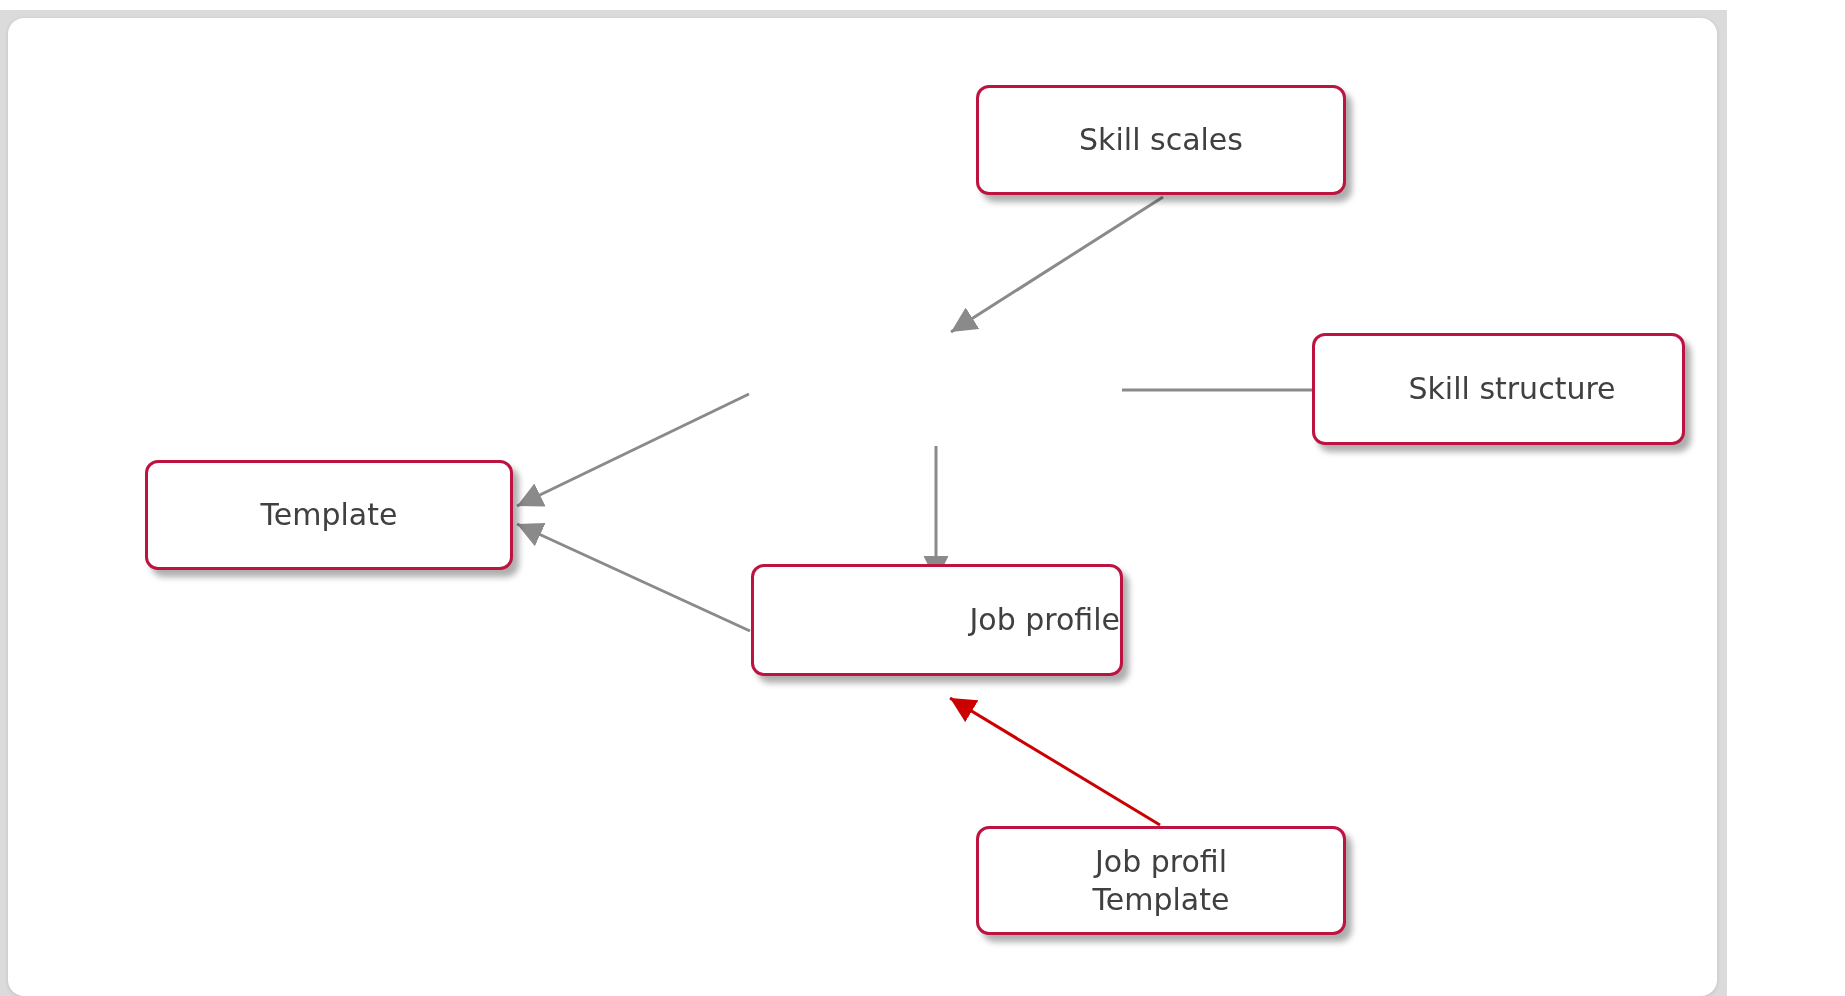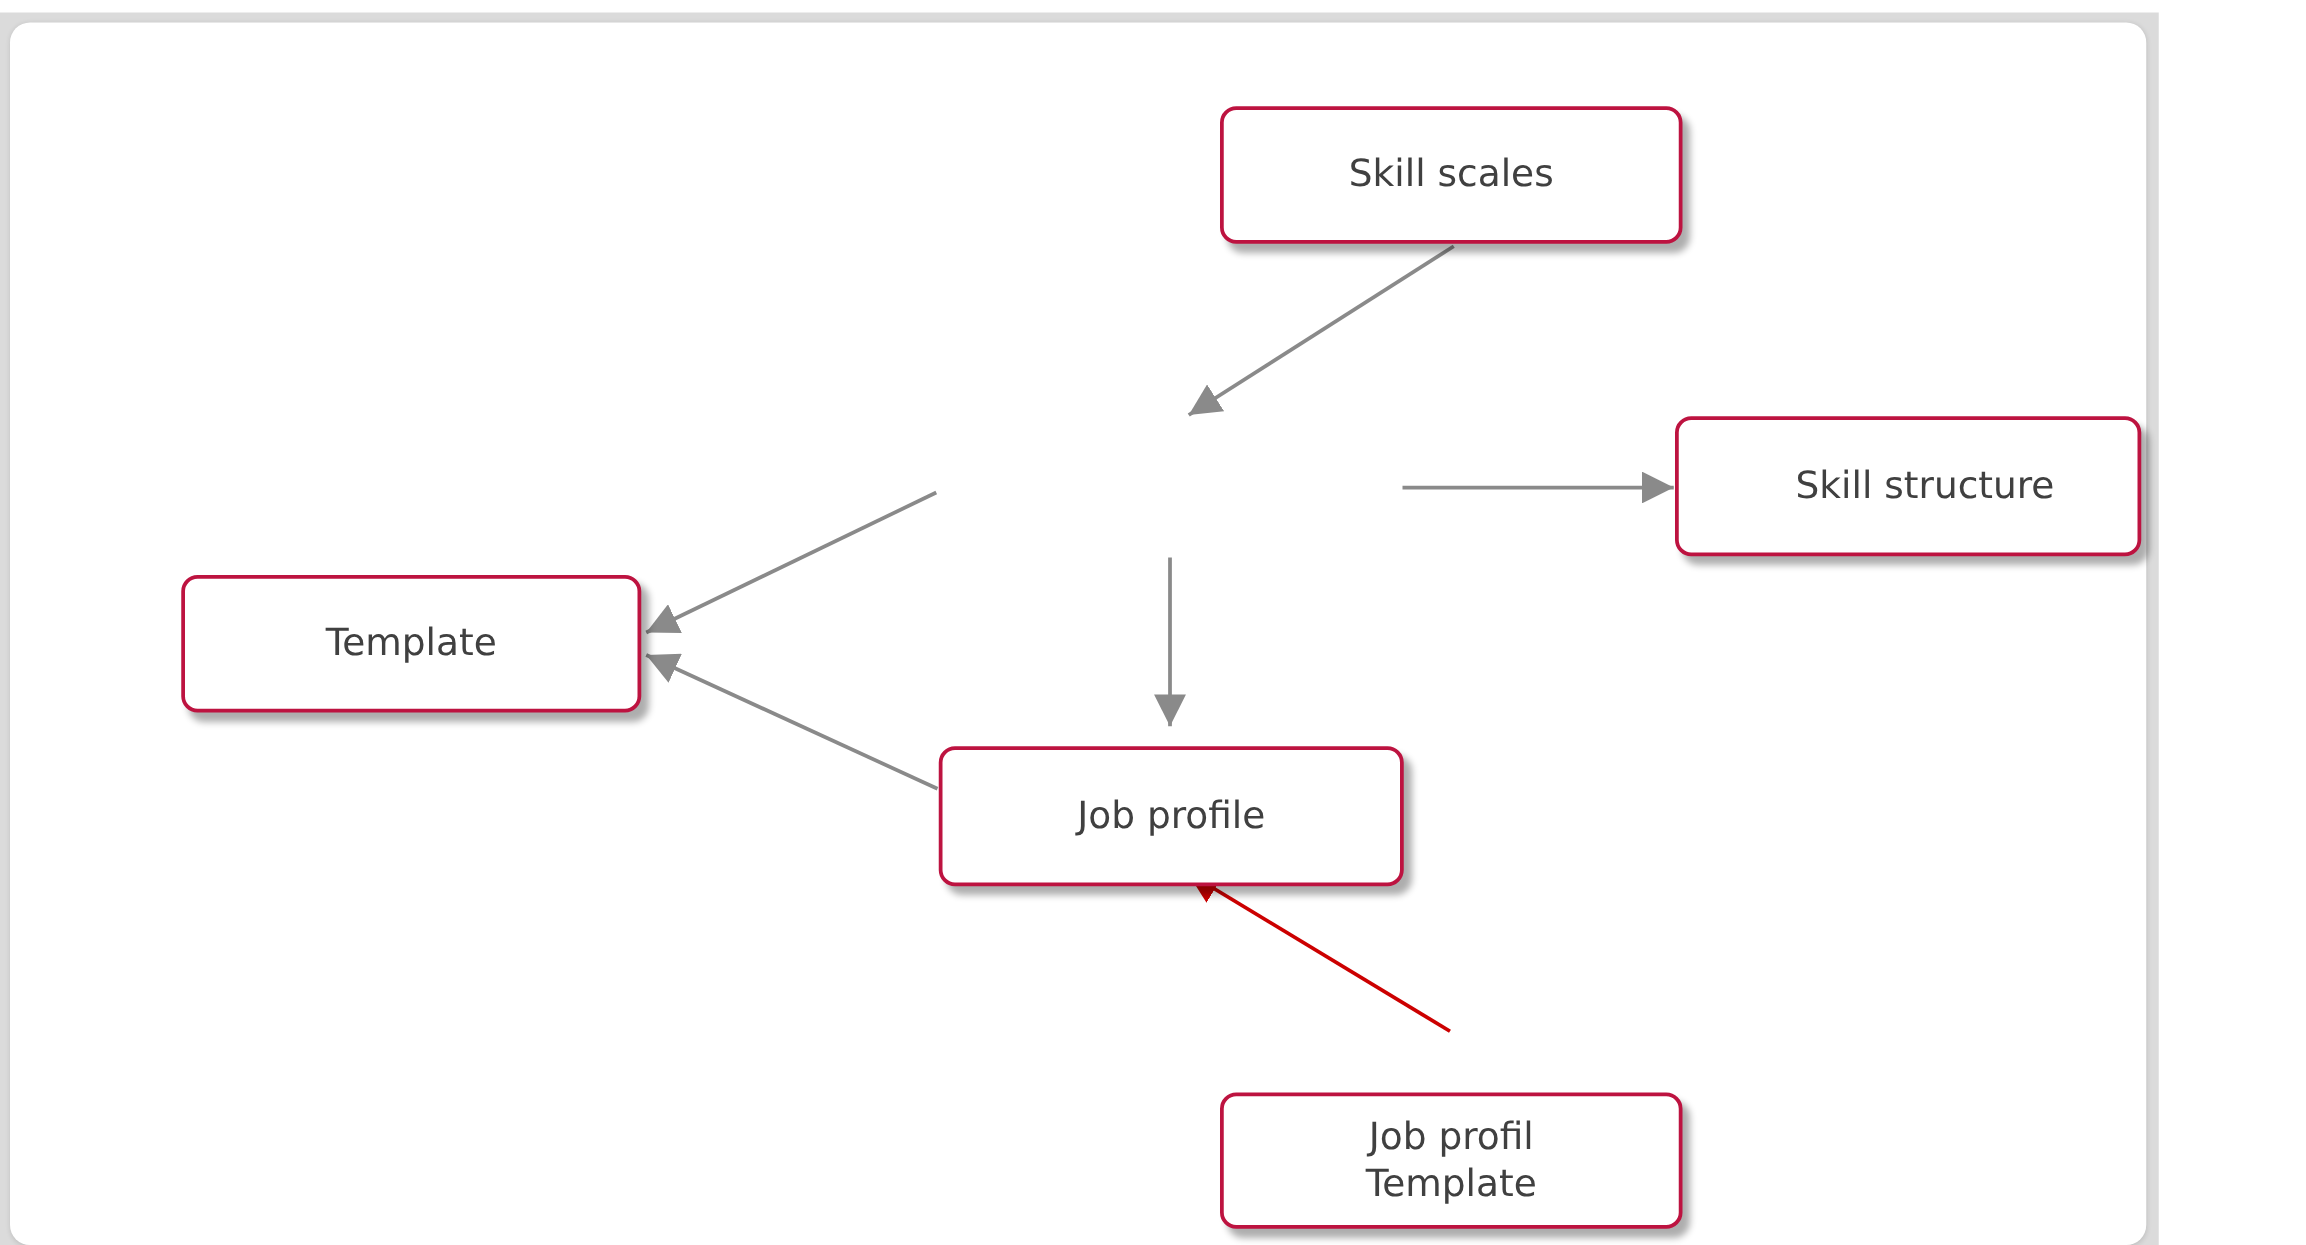--- a/index.html
+++ b/index.html
@@ -53,24 +53,24 @@
   .node-label {
     color: var(--node-text);
     font-size: 30px;
     line-height: 1.25;
     text-align: center;
     white-space: pre-line;
   }
   
   .n-skill-scales        { left: 968px;  top: 67px;  width: 370px; height: 110px; }
   .n-skills              { left: 742px;  top: 315px; width: 371px; height: 112px; }
-  .n-skill-structure     { left: 1332px; top: 315px; width: 373px; height: 112px; padding-left: 27px; }
+  .n-skill-structure     { left: 1304px; top: 315px; width: 373px; height: 112px; padding-left: 27px; }
   .n-employees           { left: 137px;  top: 442px; width: 368px; height: 110px; }
-  .n-job-profile         { left: 743px;  top: 579px; width: 372px; height: 112px; }
-  .n-job-profil-template { left: 968px;  top: 856px; width: 370px; height: 109px; }
+  .n-job-profile         { left: 743px;  top: 546px; width: 372px; height: 112px; justify-content: flex-end; }
+  .n-job-profil-template { left: 968px;  top: 808px; width: 370px; height: 109px; }
 </style>
 </head>
 <body>
 
 <div class="page">
   <div class="canvas-card">
 
     <svg class="edges-layer" width="1845" height="996" viewBox="0 0 1845 996">
       <defs>
         <marker id="arrow-gray" viewBox="0 0 10 10" refX="10" refY="5" markerWidth="8.5" markerHeight="8.5" orient="auto-start-reverse">

